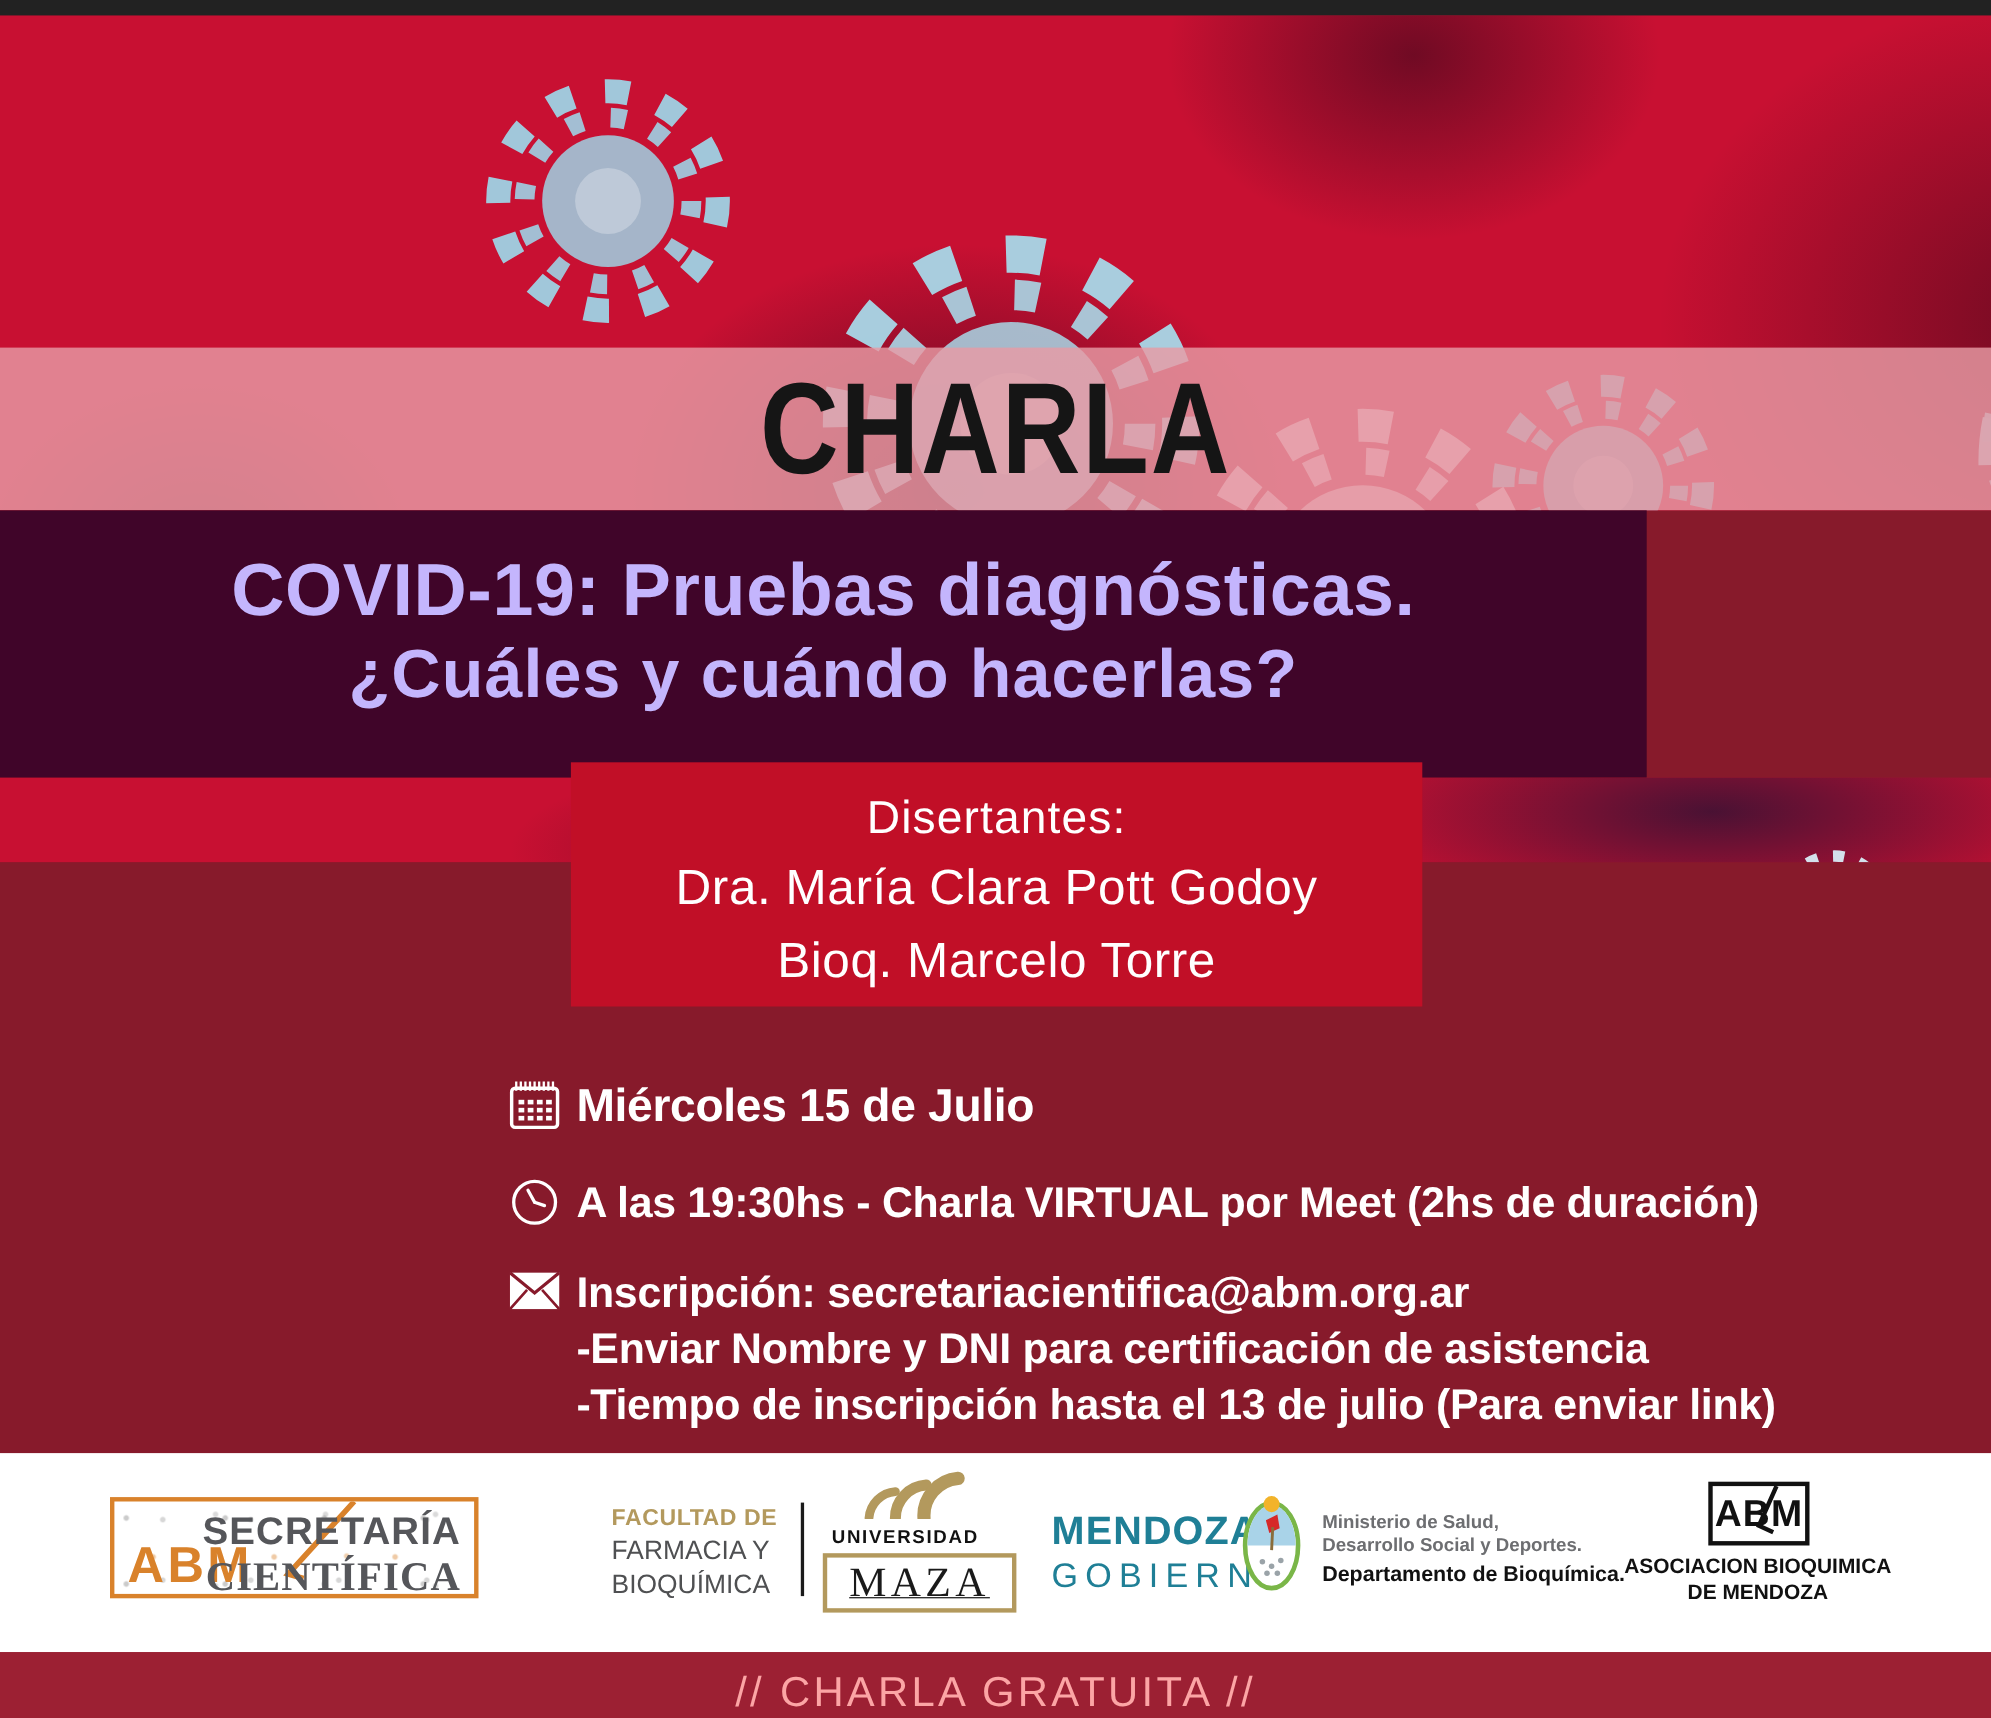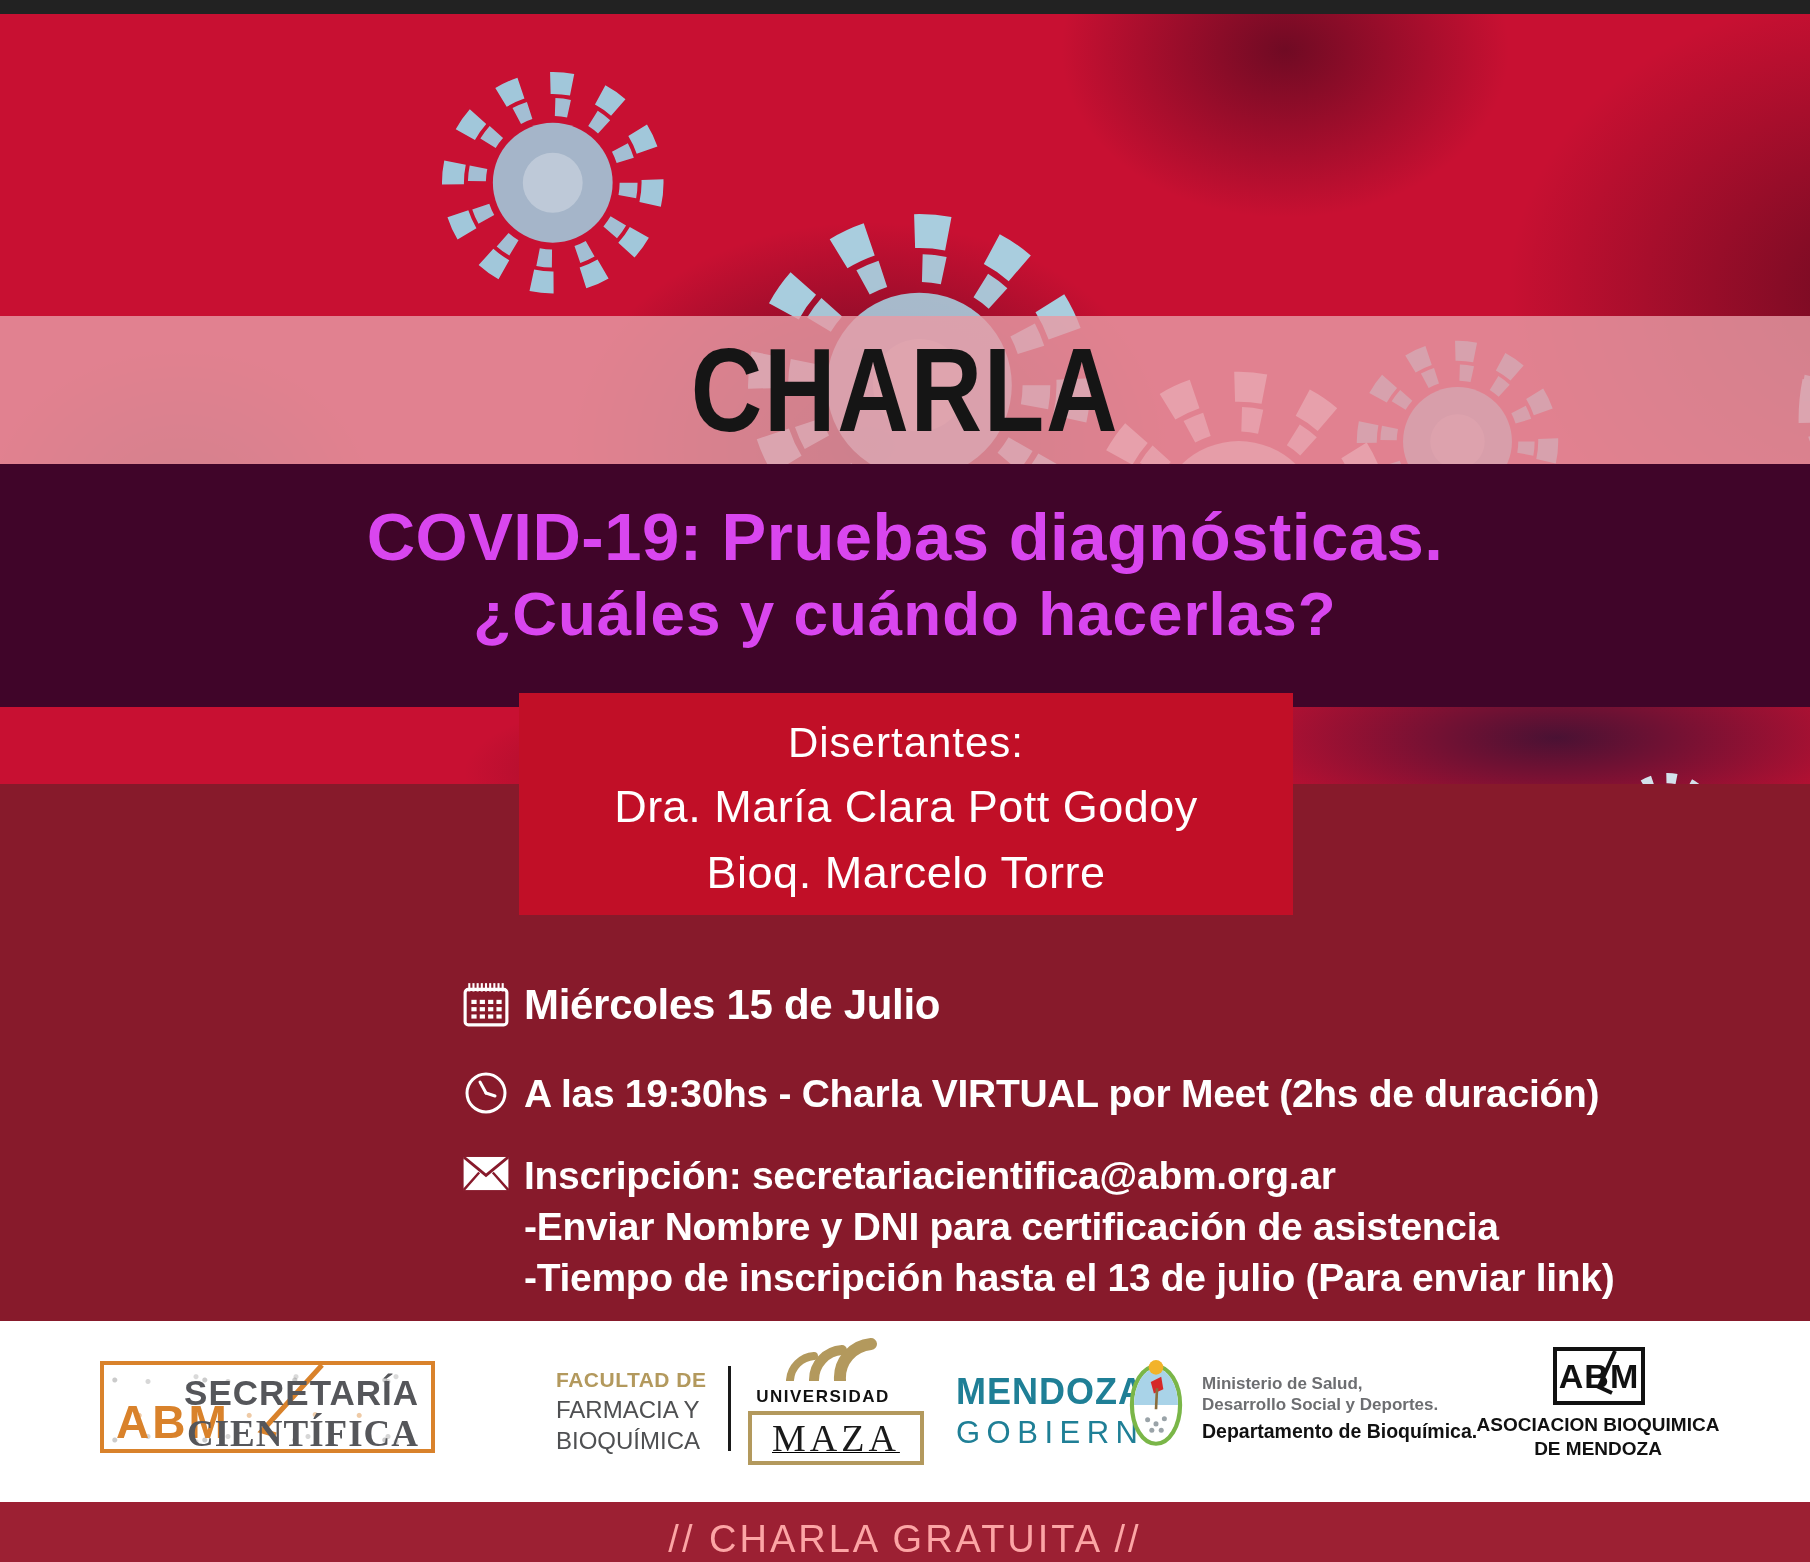--- a/index.html
+++ b/index.html
@@ -24,22 +24,22 @@
     position:absolute;left:0;top:302px;width:1810px;height:148px;
     background:rgba(231,155,165,.82);
     display:flex;align-items:center;justify-content:center;
   }
   .charla-band h1{
     margin:0;color:#151515;font-size:118px;font-weight:800;letter-spacing:2px;
     transform:scaleX(.84);transform-origin:center;line-height:1;
   }
   
   .title-band{
-    position:absolute;left:0;top:450px;width:1810px;height:243px;
-    background:var(--maroon,#400529);color:#d946ef;text-align:center;
+    position:absolute;left:0;top:450px;width:1497px;height:243px;
+    background:var(--maroon,#400529);color:#c4b5fd;text-align:center;
   }
   .title-line1{margin:36px 0 0 0;font-size:67px;font-weight:700;letter-spacing:.5px;line-height:1.1;}
   .title-line2{margin:6px 0 0 0;font-size:62px;font-weight:700;letter-spacing:1px;line-height:1.1;}
   
   .photo-strip{
     position:absolute;left:0;top:693px;width:1810px;height:77px;overflow:hidden;
     background:
       radial-gradient(500px 150px at 86% 40%, rgba(25,18,52,.72), transparent 72%),
       radial-gradient(320px 110px at 38% 85%, rgba(88,8,30,.5), transparent 70%),
       var(--photo-red,#c81032);

